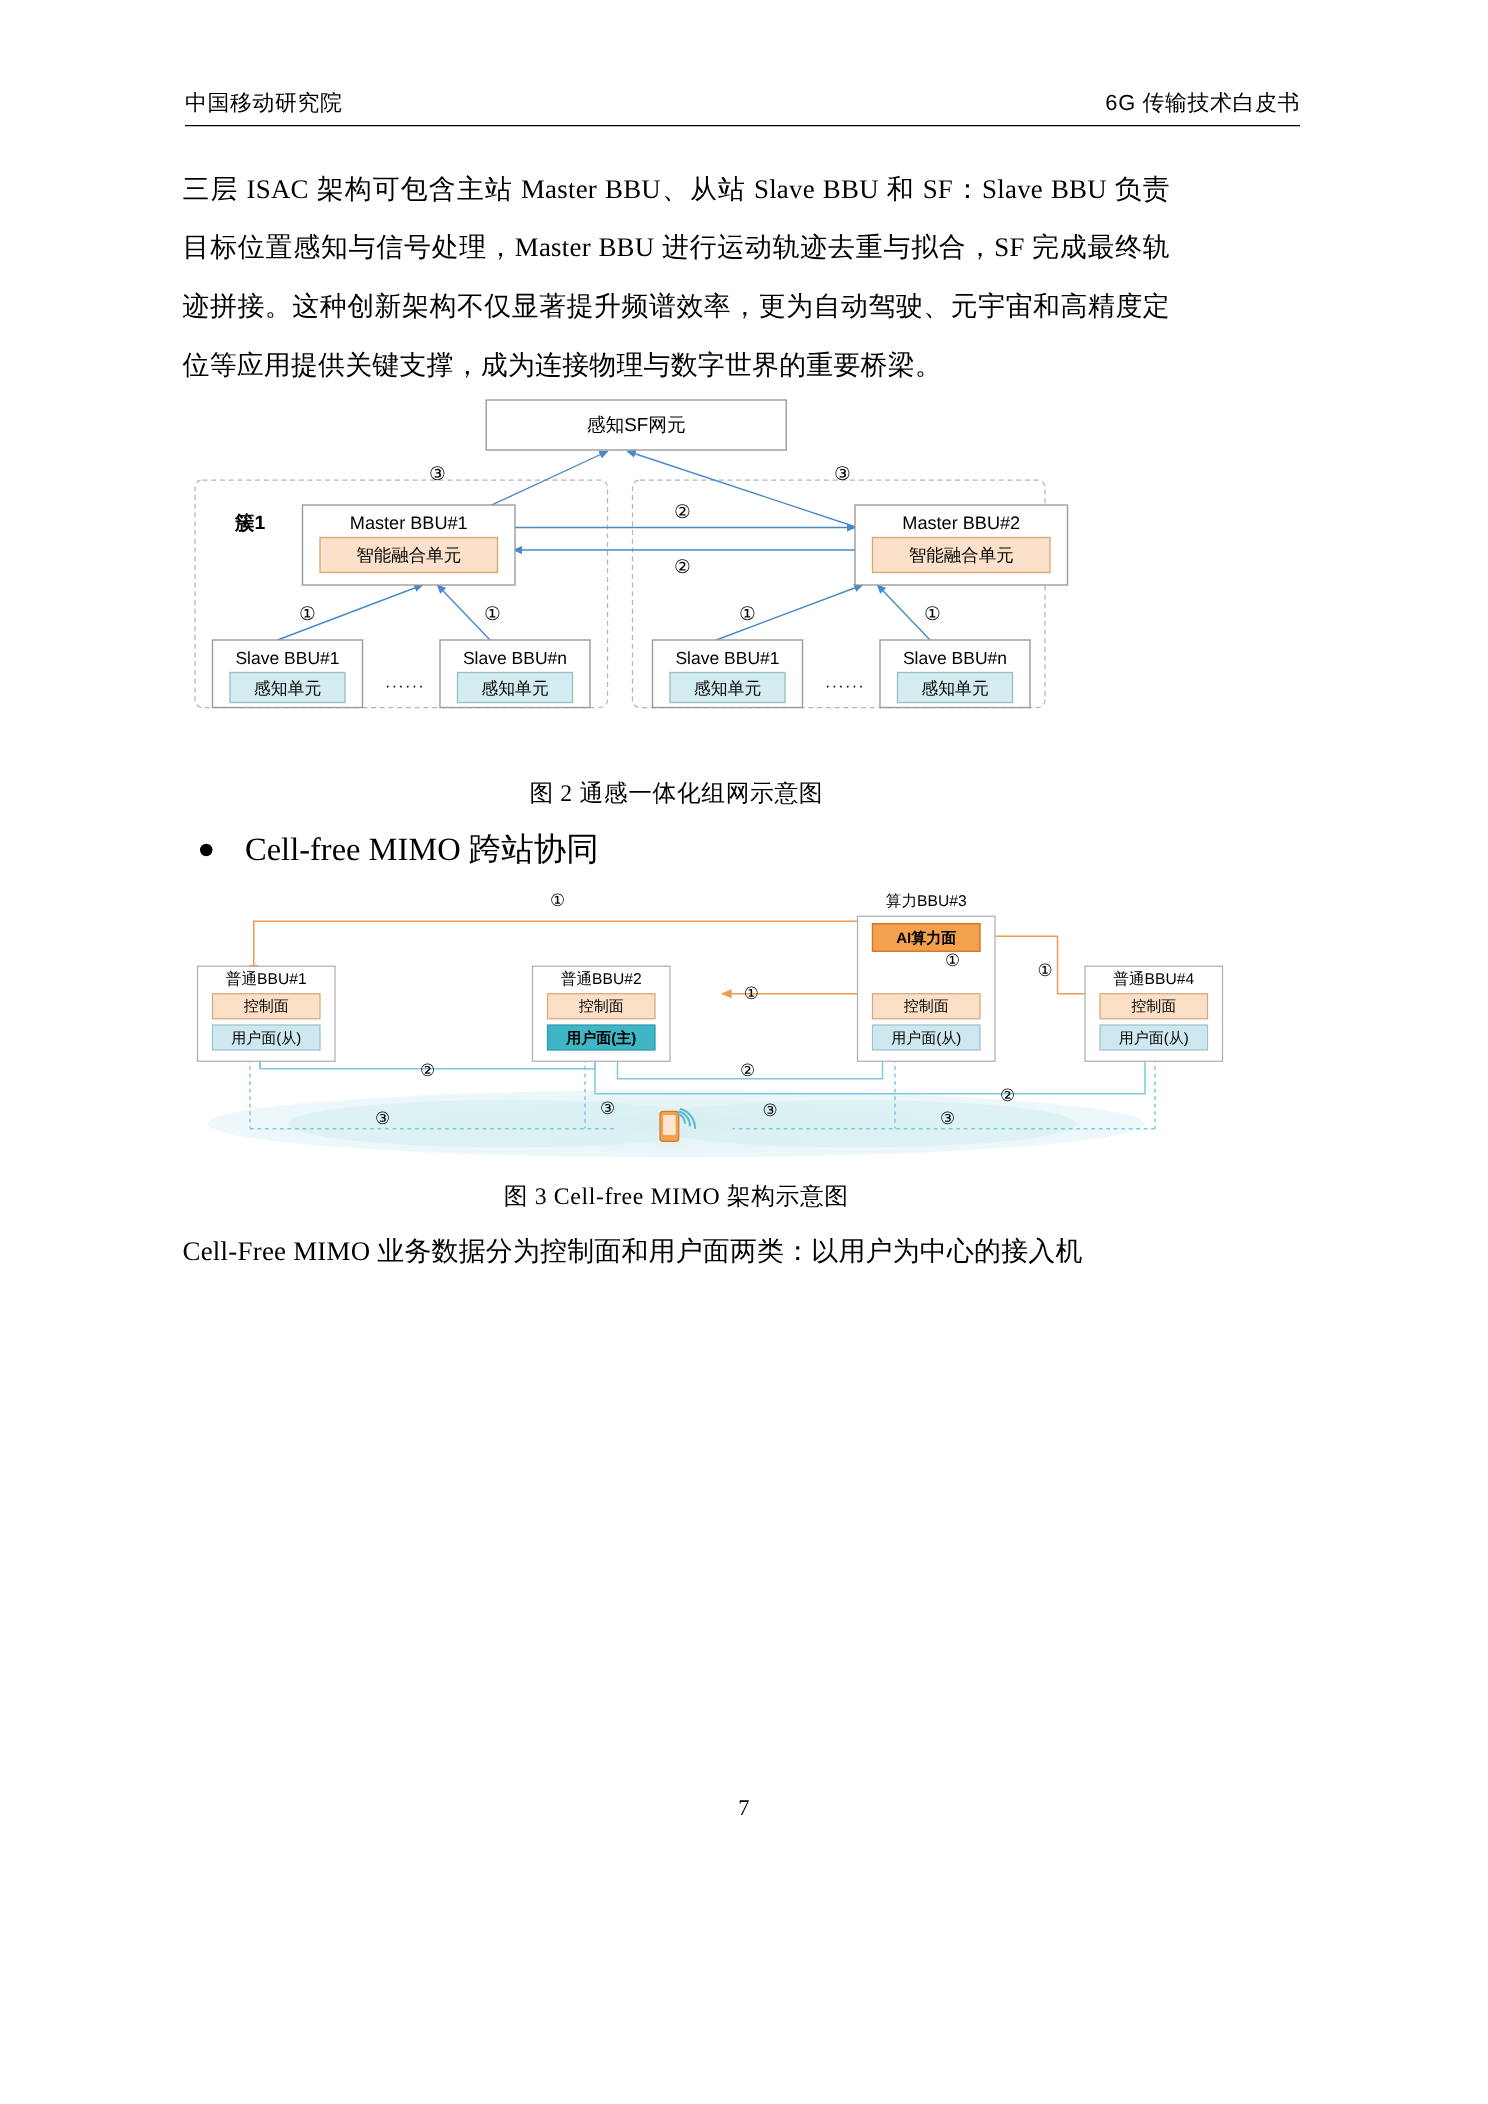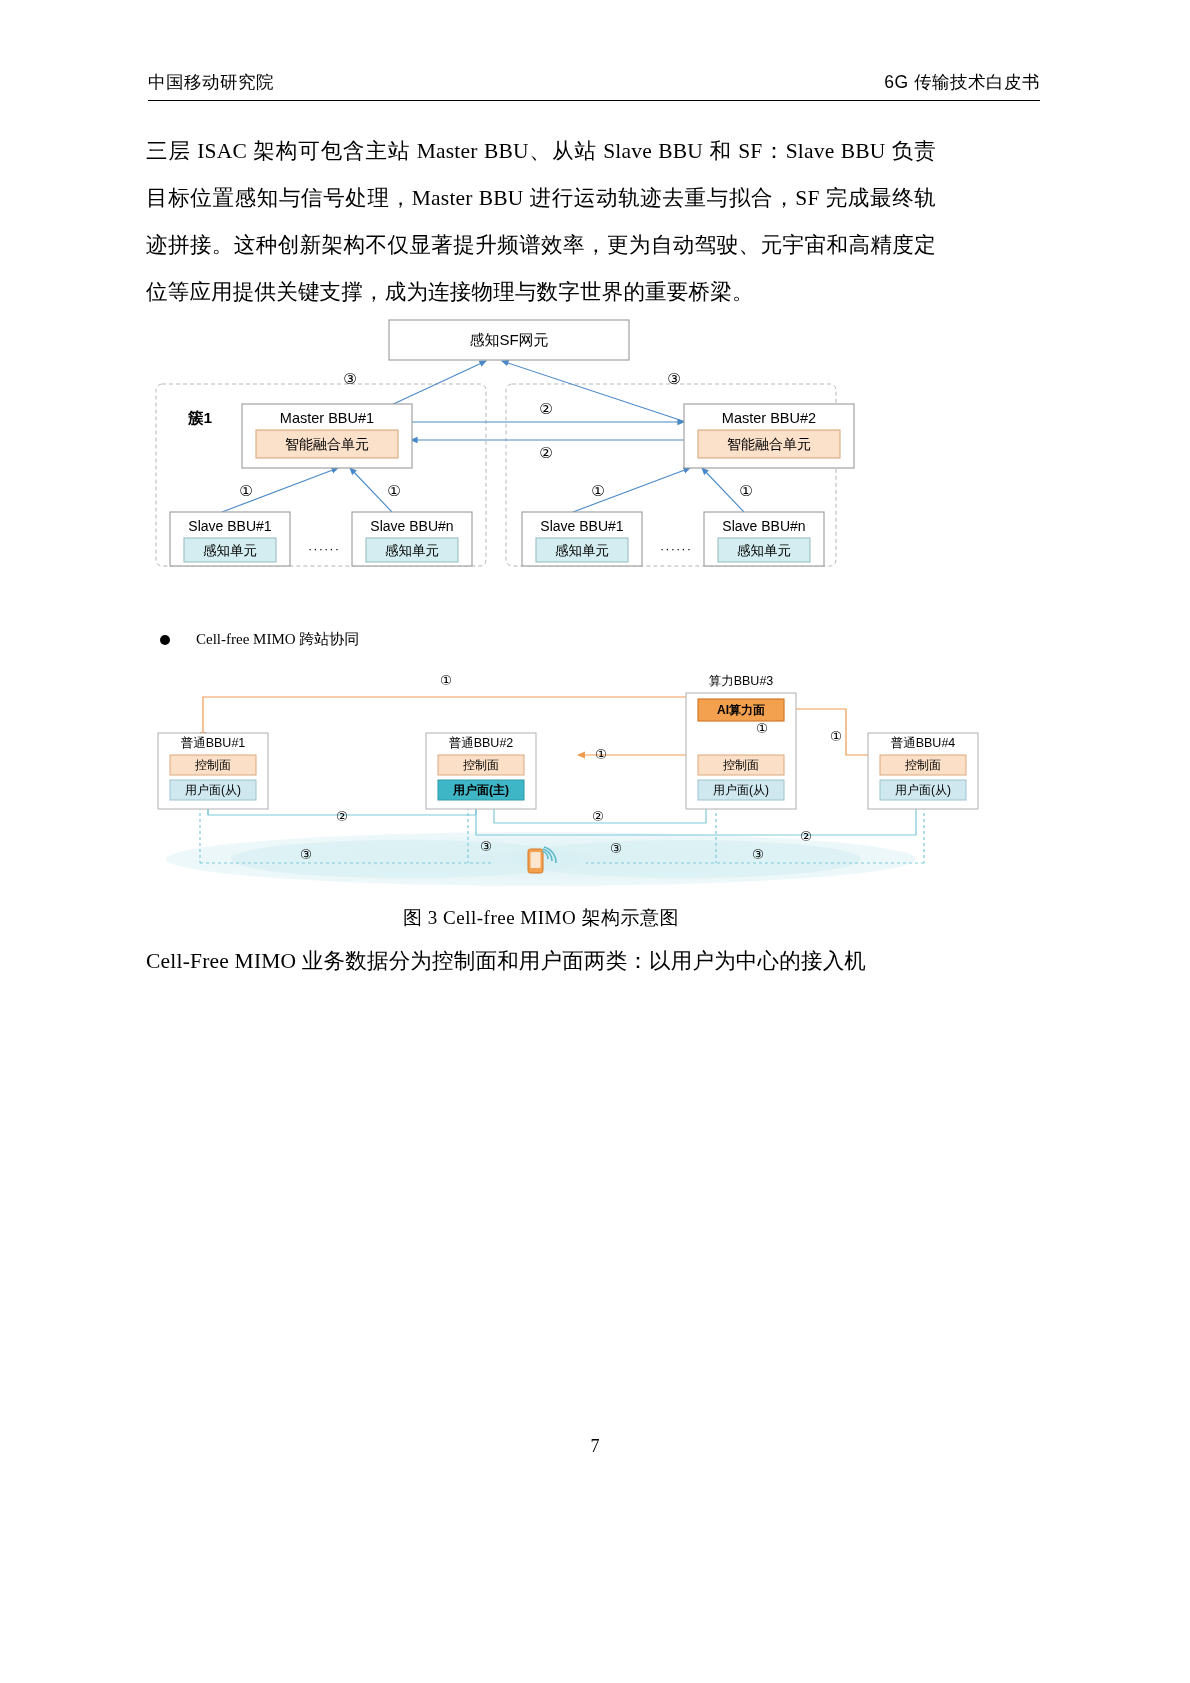--- a/index.html
+++ b/index.html
@@ -41,21 +41,21 @@
     margin:0 0 0 0;
     font-size:21.5px;
     line-height:47px;
     text-align:justify;
     text-justify:inter-ideograph;
     letter-spacing:.2px;
   }
   p.indent{text-indent:2em;}
   .bullet-line{
     display:flex;align-items:center;
-    font-size:15px;
+    font-size:26px;
     line-height:47px;
     margin-left:14px;
   }
   .bullet-dot{
     width:10px;height:10px;border-radius:50%;
     background:#000;display:inline-block;
     margin-right:26px;flex:0 0 auto;
   }
   .figcaption{
     text-align:center;
@@ -159,20 +159,21 @@
         <text class="nd" x="528" y="68" text-anchor="middle" font-size="15" fill="#000">③</text>
         <text class="nd" x="400" y="98" text-anchor="middle" font-size="15" fill="#000">②</text>
         <text class="nd" x="400" y="142" text-anchor="middle" font-size="15" fill="#000">②</text>
         <text class="nd" x="100" y="180" text-anchor="middle" font-size="15" fill="#000">①</text>
         <text class="nd" x="248" y="180" text-anchor="middle" font-size="15" fill="#000">①</text>
         <text class="nd" x="452" y="180" text-anchor="middle" font-size="15" fill="#000">①</text>
         <text class="nd" x="600" y="180" text-anchor="middle" font-size="15" fill="#000">①</text>
       </svg>
     </div>
 
+    <div class="figcaption">图 2  通感一体化组网示意图</div>
 
     <div class="bullet-line">
       <span class="bullet-dot"></span>
       <span>Cell-free MIMO 跨站协同</span>
     </div>
 
 
     <div class="figure fig3">
       <svg width="790" height="232" viewBox="0 0 790 232">
         <defs>

